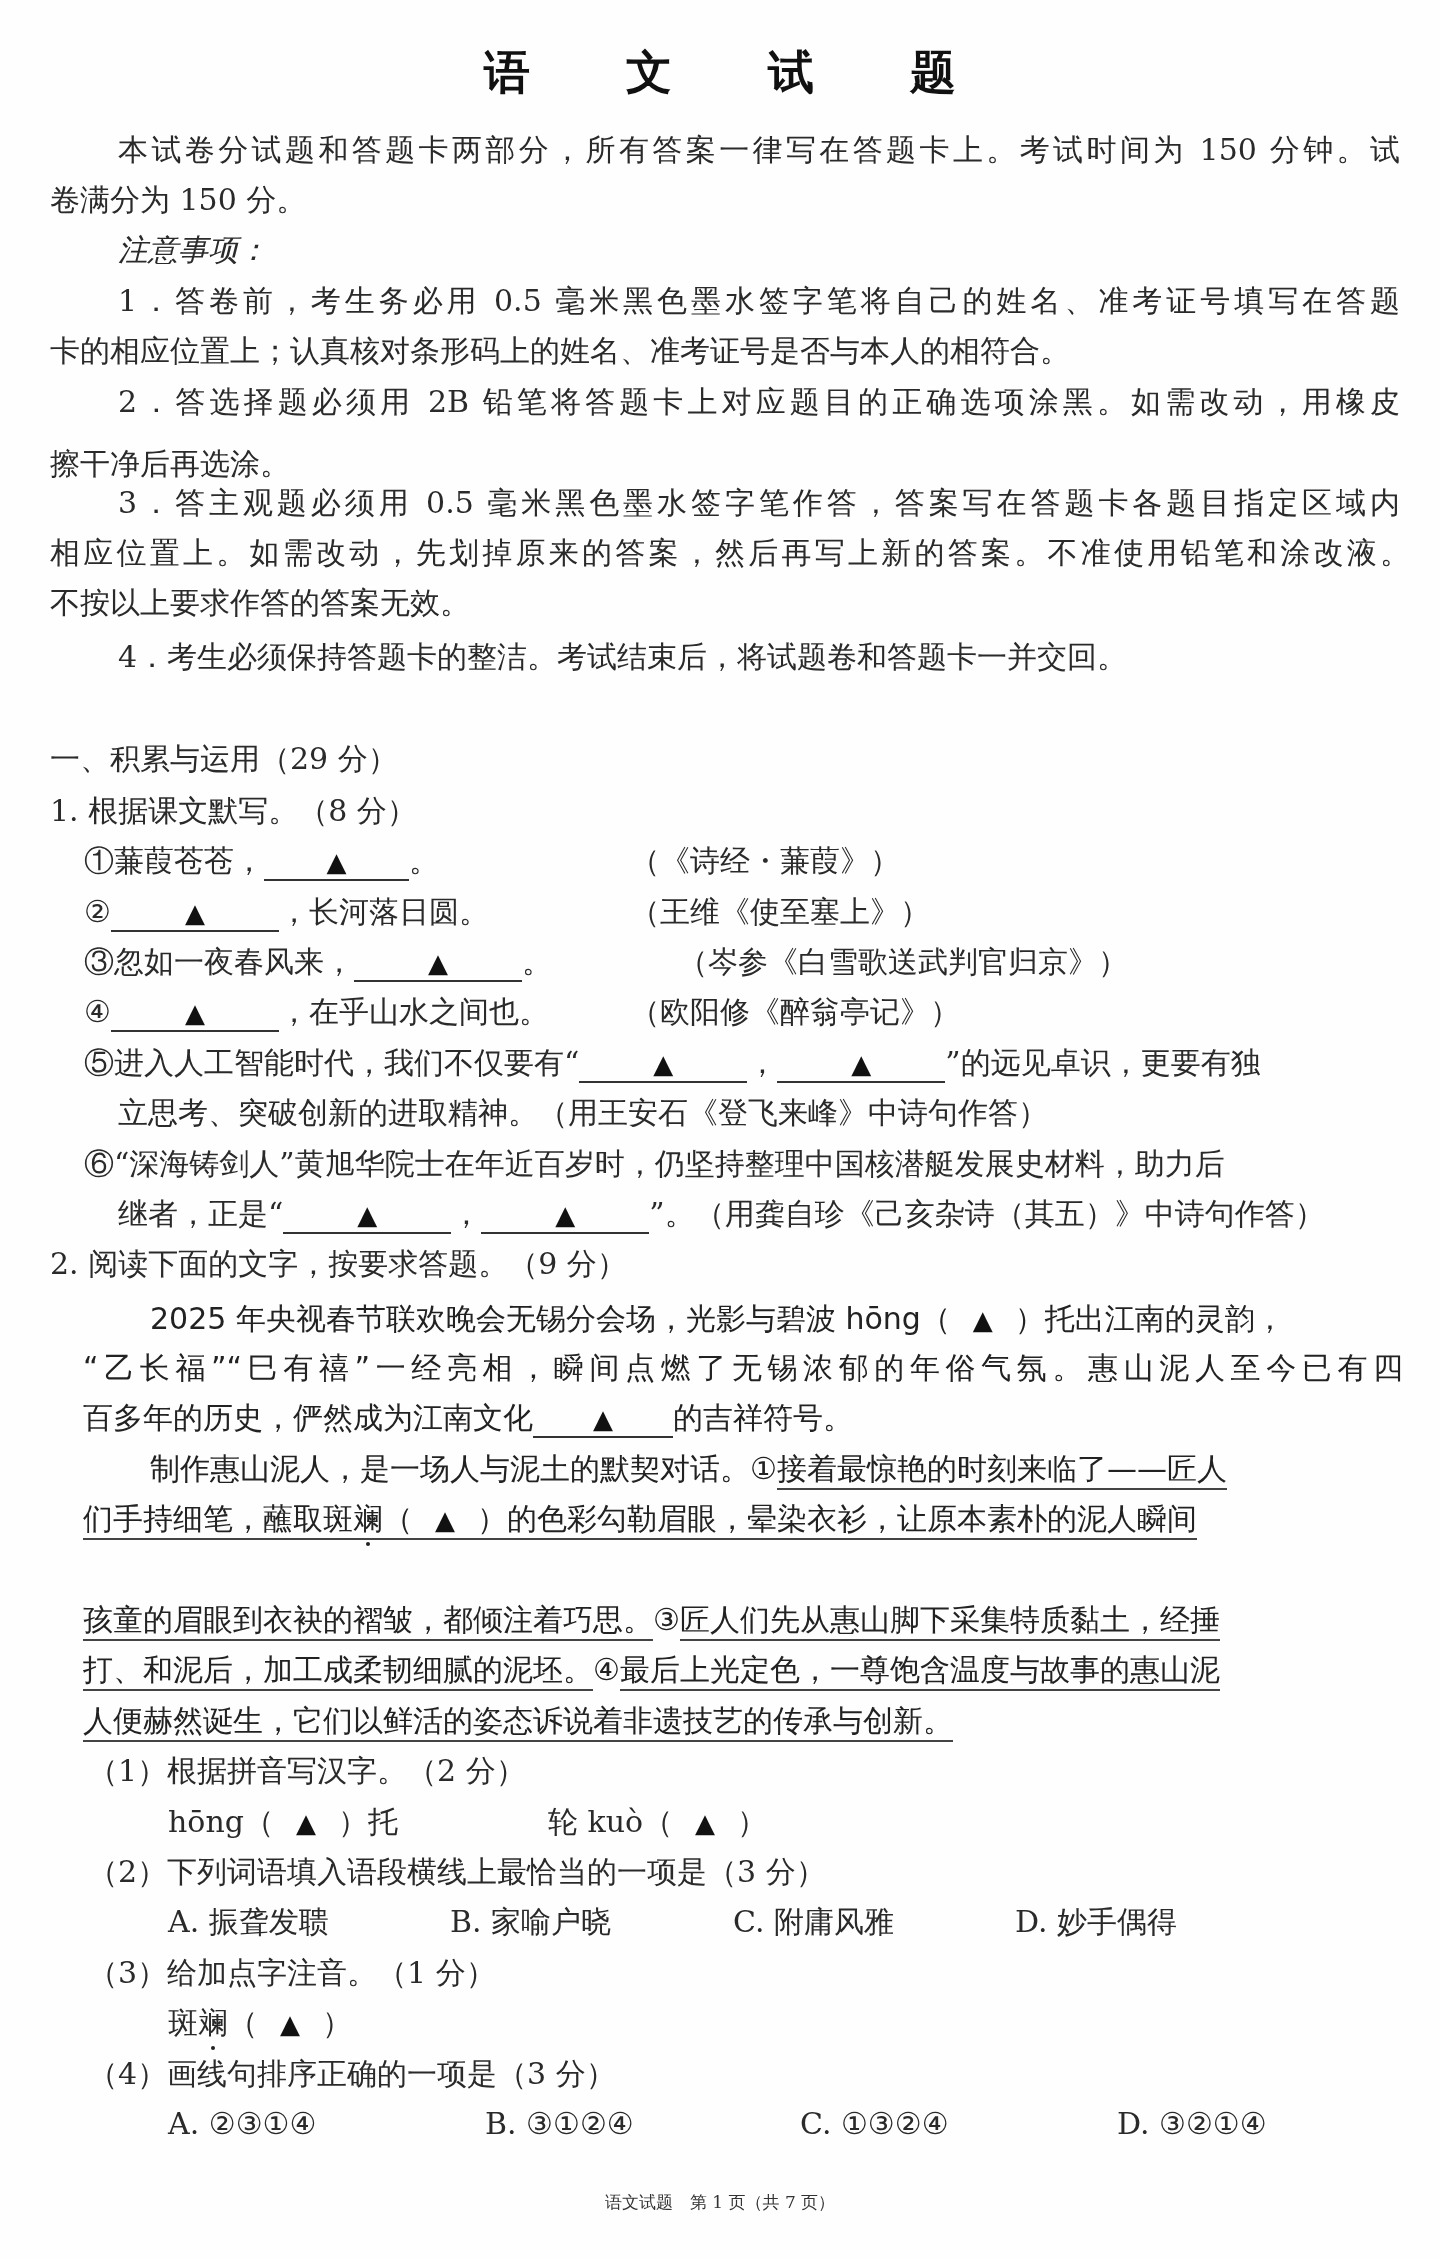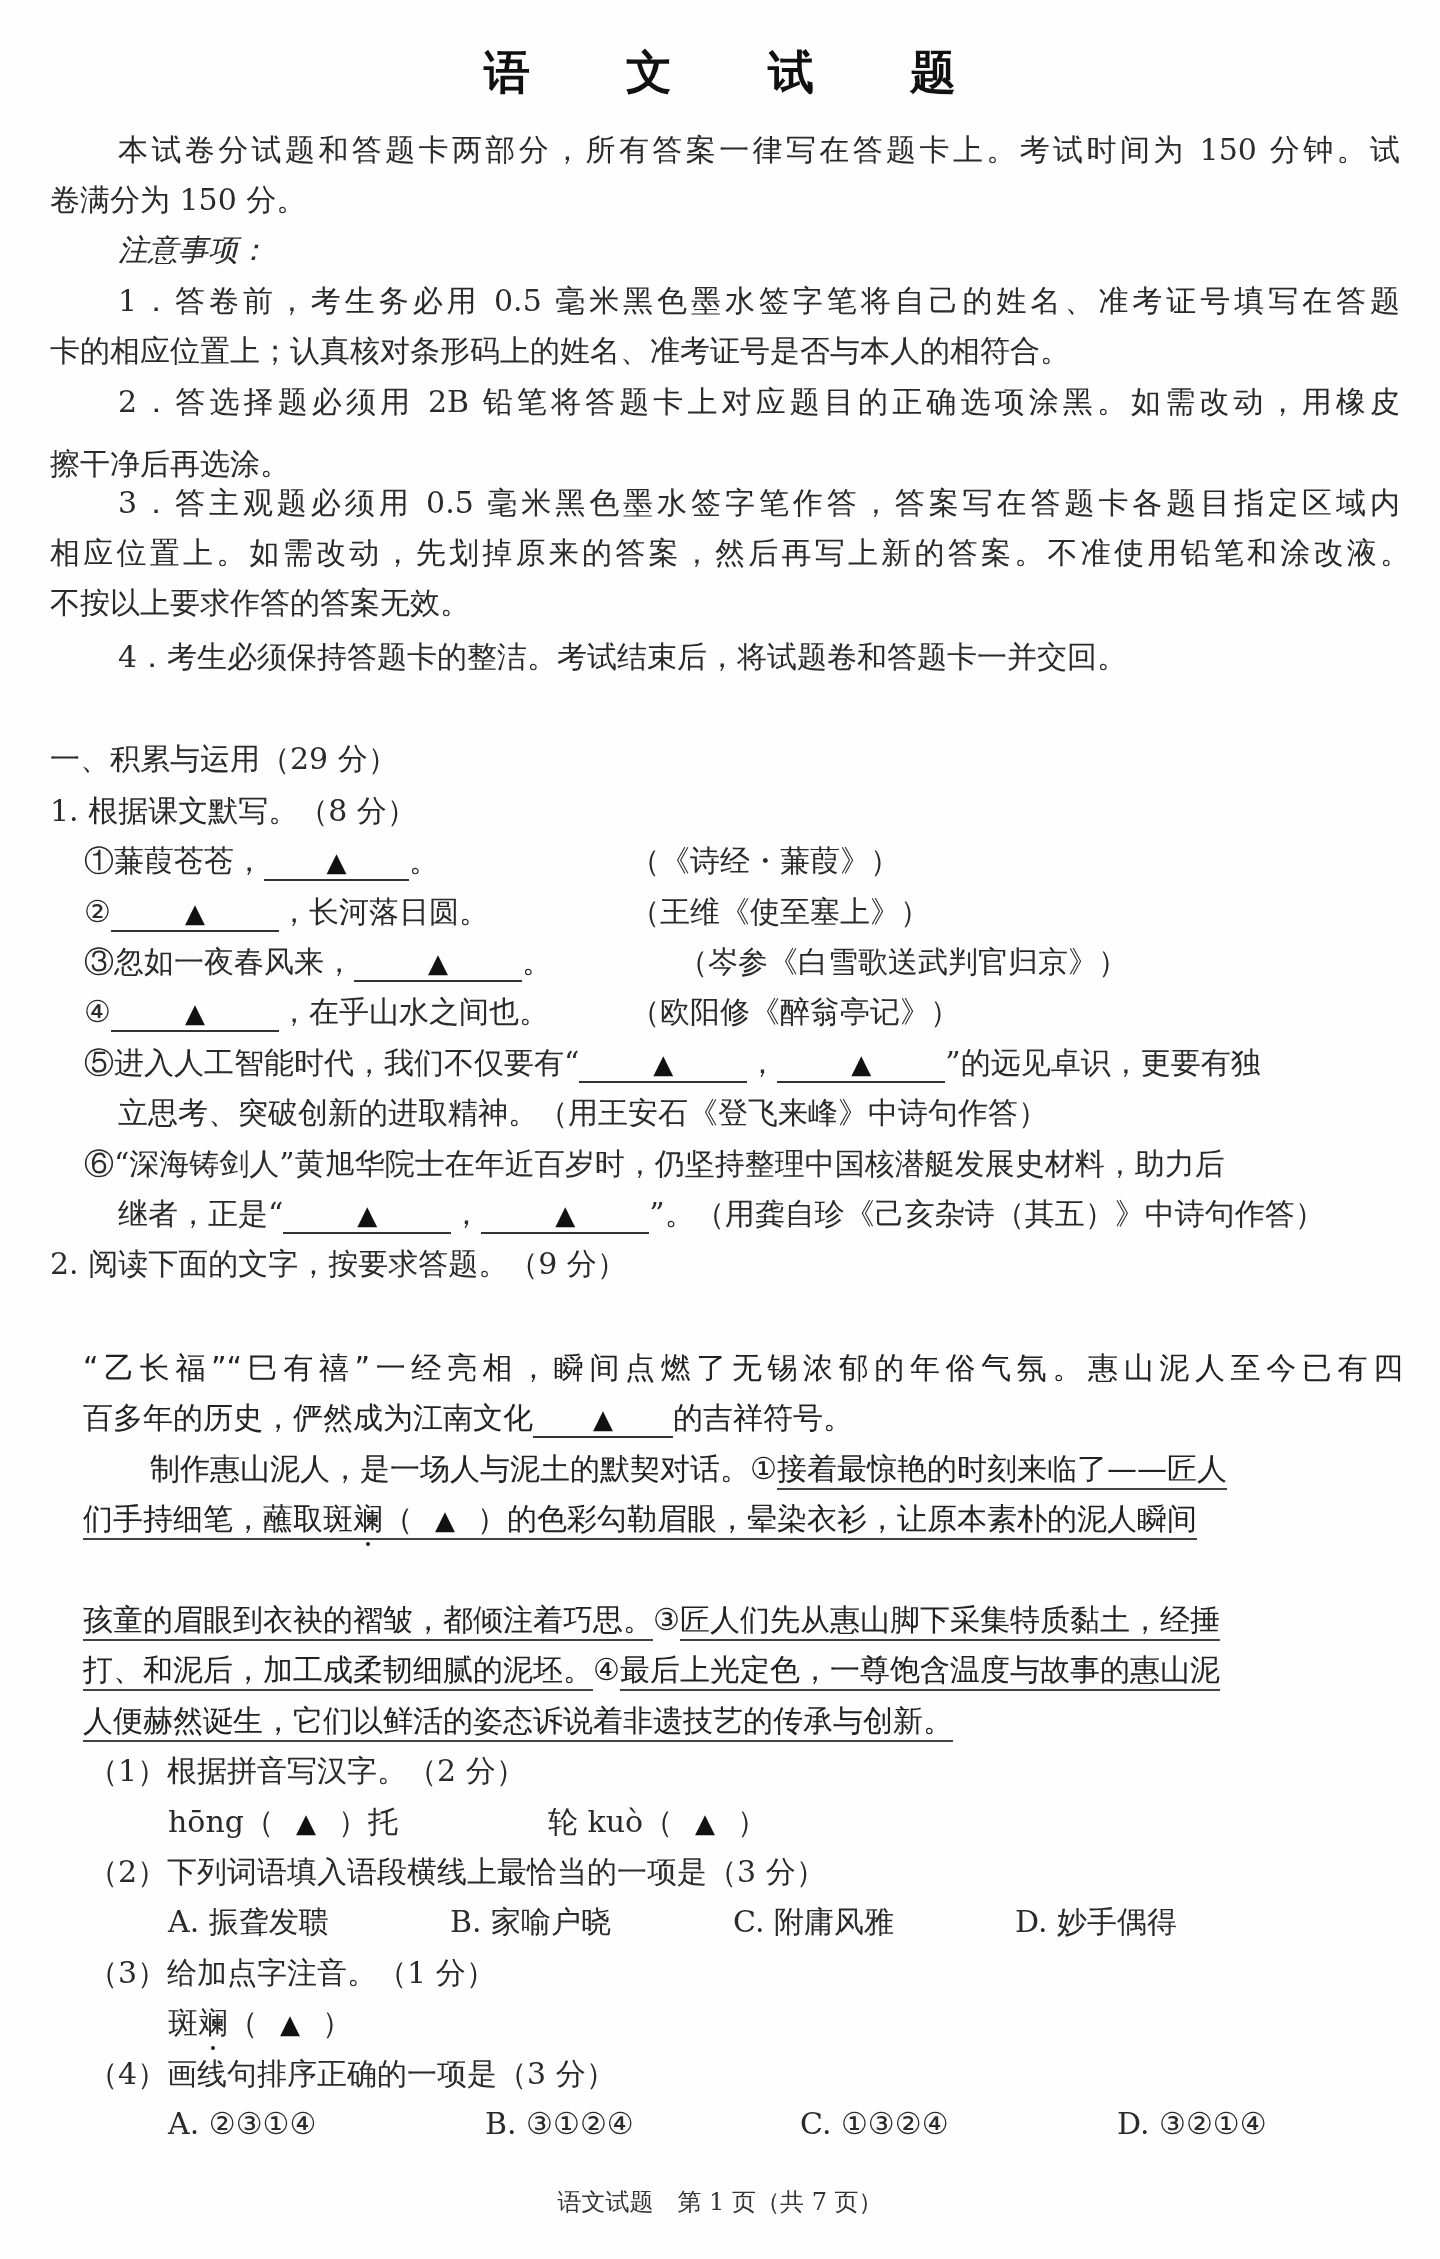--- a/index.html
+++ b/index.html
@@ -11,21 +11,21 @@
   .title { position: absolute; left: 0; width: 1440px; top: 44px; text-align: center;
            font-size: 46px; font-weight: bold; letter-spacing: 40px; line-height: 56px; color: #111; padding-left: 40px; box-sizing: border-box; }
   .kai { font-family: "DejaVu Sans", "Liberation Sans", sans-serif; color: #222; }
   .blank { display: inline-block; border-bottom: 2px solid #333; text-align: center; line-height: 34px; vertical-align: baseline; }
   .tri { font-size: 26px; color: #111; }
   .u { border-bottom: 2px solid #444; padding-bottom: 2px; }
   .dot { position: relative; }
   .dot::after { content: ""; position: absolute; left: 50%; bottom: -10px; width: 4px; height: 4px; margin-left: -2px; background: #222; border-radius: 50%; }
   .src { position: absolute; left: 630px; }
   .opt { position: absolute; }
-  .footer { position: absolute; left: 0; width: 1440px; top: 2186px; text-align: center; font-size: 24px; line-height: 32px; color: #333; }
+  .footer { position: absolute; left: 0; width: 1440px; top: 2186px; text-align: center; font-size: 17px; line-height: 32px; color: #333; }
 </style>
 </head>
 <body>
 
 <div class="page">
 
   <div class="title">语 文 试 题</div>
 
   <div class="ln full" style="left:118px; top:130px; width:1282px;">本试卷分试题和答题卡两部分，所有答案一律写在答题卡上。考试时间为 150 分钟。试</div>
   <div class="ln" style="left:50px; top:180px;">卷满分为 150 分。</div>
@@ -70,20 +70,23 @@
 
   <div class="ln" style="left:84px; top:1144px;">
     <span>⑥</span><span>“深海铸剑人”黄旭华院士在年近百岁时，仍坚持整理中国核潜艇发展史材料，助力后</span>
   </div>
   <div class="ln" style="left:118px; top:1194px;">
     <span>继者，正是“</span><span class="blank" style="width:168px;"><span class="tri">▲</span></span><span>，</span><span class="blank" style="width:168px;"><span class="tri">▲</span></span><span>”。（用龚自珍《己亥杂诗（其五）》中诗句作答）</span>
   </div>
 
   <div class="ln" style="left:50px; top:1244px;">2. 阅读下面的文字，按要求答题。（9 分）</div>
 
+  <div class="ln kai" style="left:150px; top:1299px;">
+    <span>2025 年央视春节联欢晚会无锡分会场，光影与碧波 hōng（</span><span class="tri" style="padding:0 22px;">▲</span><span>）托出江南的灵韵，</span>
+  </div>
   <div class="ln kai full" style="left:83px; top:1348px; width:1320px;">“乙长福”“巳有禧”一经亮相，瞬间点燃了无锡浓郁的年俗气氛。惠山泥人至今已有四</div>
   <div class="ln kai" style="left:83px; top:1398px;">
     <span>百多年的历史，俨然成为江南文化</span><span class="blank" style="width:140px;"><span class="tri">▲</span></span><span>的吉祥符号。</span>
   </div>
 
   <div class="ln kai" style="left:150px; top:1449px;">
     <span>制作惠山泥人，是一场人与泥土的默契对话。①</span><span class="u">接着最惊艳的时刻来临了——匠人</span>
   </div>
   <div class="ln kai" style="left:83px; top:1499px;">
     <span class="u"><span>们手持细笔，蘸取斑</span><span class="dot">斓</span><span>（</span><span class="tri" style="padding:0 22px;">▲</span><span>）的色彩勾勒眉眼，晕染衣衫，让原本素朴的泥人瞬间</span></span>

